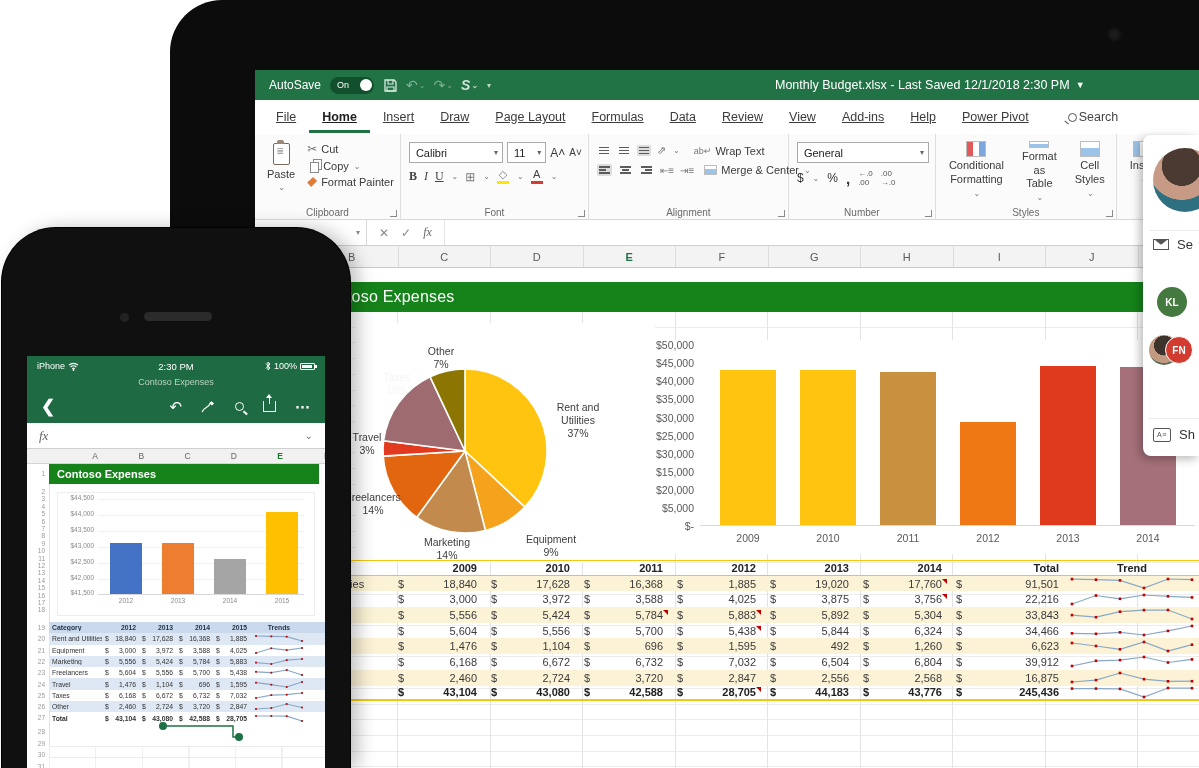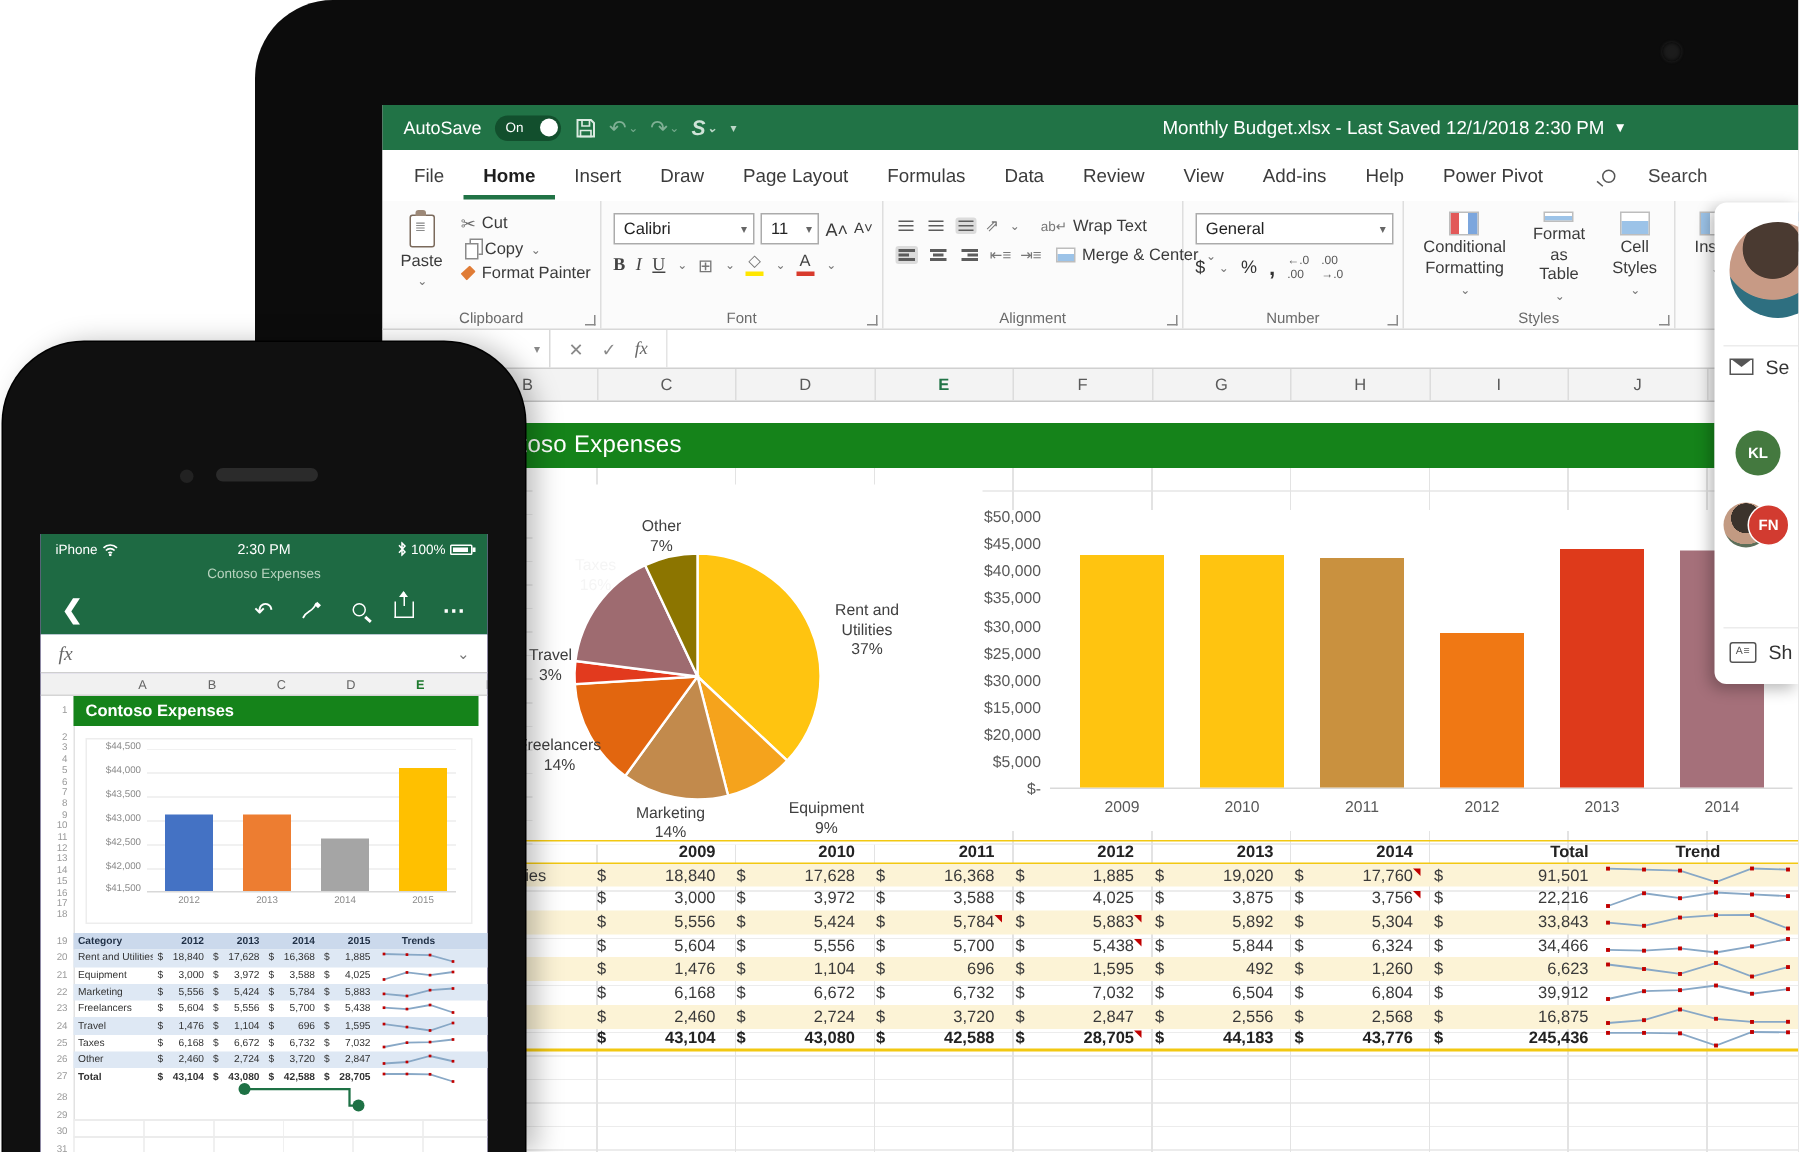--- a/index.html
+++ b/index.html
@@ -20,23 +20,23 @@
   .pill .knob{width:12px;height:12px;border-radius:50%;background:#fff;margin-left:auto;}
   .qat{display:flex;align-items:center;gap:8px;color:#cfe3d7;font-size:14px;}
   .qat .dis{opacity:.55;}
   .qicon{display:inline-flex;align-items:center;}
   .car{font-size:8px;color:#bcd8c8;margin-left:1px;}
   .ttl{position:absolute;left:520px;top:0;height:30px;display:flex;align-items:center;
        font-size:12.5px;color:#fff;white-space:nowrap;}
   .ttl .car{font-size:9px;color:#fff;margin-left:6px;}
   
   .tabs{height:34px;background:#fff;display:flex;align-items:center;padding-left:8px;font-size:12.5px;color:#3b3b3b;}
-  .tab{padding:9px 13px;cursor:default;white-space:nowrap;}
+  .tab{padding:9px 13px;cursor:default;white-space:nowrap;text-decoration:underline;}
   .tab.active{font-weight:bold;color:#1e1e1e;border-bottom:3px solid #217346;padding-bottom:6px;}
-  .search{display:flex;align-items:center;gap:22px;margin-left:26px;color:#444;}
+  .search{display:flex;align-items:center;gap:2px;margin-left:26px;color:#444;}
   .mag{width:9px;height:9px;border:1.4px solid #555;border-radius:50%;position:relative;display:inline-block;}
   .mag::after{content:"";position:absolute;width:5px;height:1.4px;background:#555;left:-5px;top:8px;transform:rotate(40deg);}
   
   .ribbon{height:86px;background:#fbfbfb;border-bottom:1px solid #d8d8d8;display:flex;font-size:11px;color:#3b3b3b;}
   .rgroup{position:relative;border-right:1px solid #dedede;padding:5px 6px 14px 8px;display:flex;gap:8px;}
   .rlabel{position:absolute;bottom:1px;left:0;right:0;text-align:center;font-size:10px;color:#6a6a6a;}
   .launch{position:absolute;right:3px;bottom:2px;width:7px;height:7px;border-right:1.3px solid #8a8a8a;border-bottom:1.3px solid #8a8a8a;}
   .bigbtn{display:flex;flex-direction:column;align-items:center;justify-content:flex-start;gap:3px;padding:2px 4px;}
   .clipic{width:17px;height:22px;border:1.6px solid #7b6a5c;border-radius:2px;background:#fff;position:relative;margin-top:2px;}
   .clipic::before{content:"";position:absolute;left:3px;top:-4px;width:7px;height:4px;background:#9c8877;border-radius:2px 2px 0 0;}

